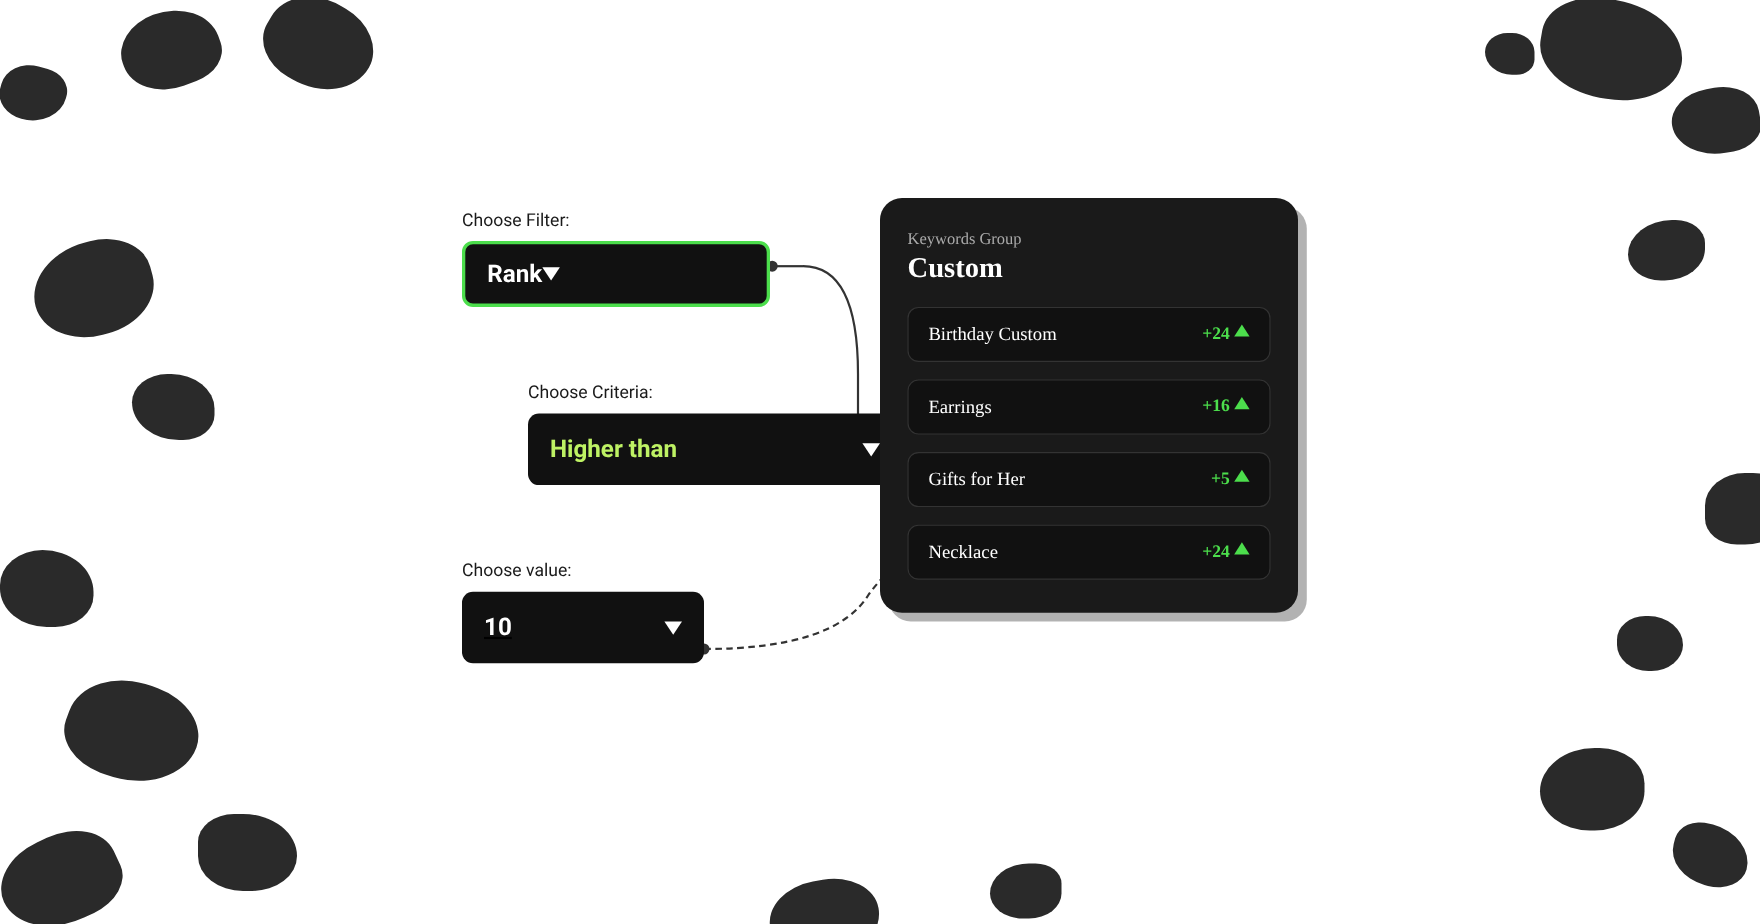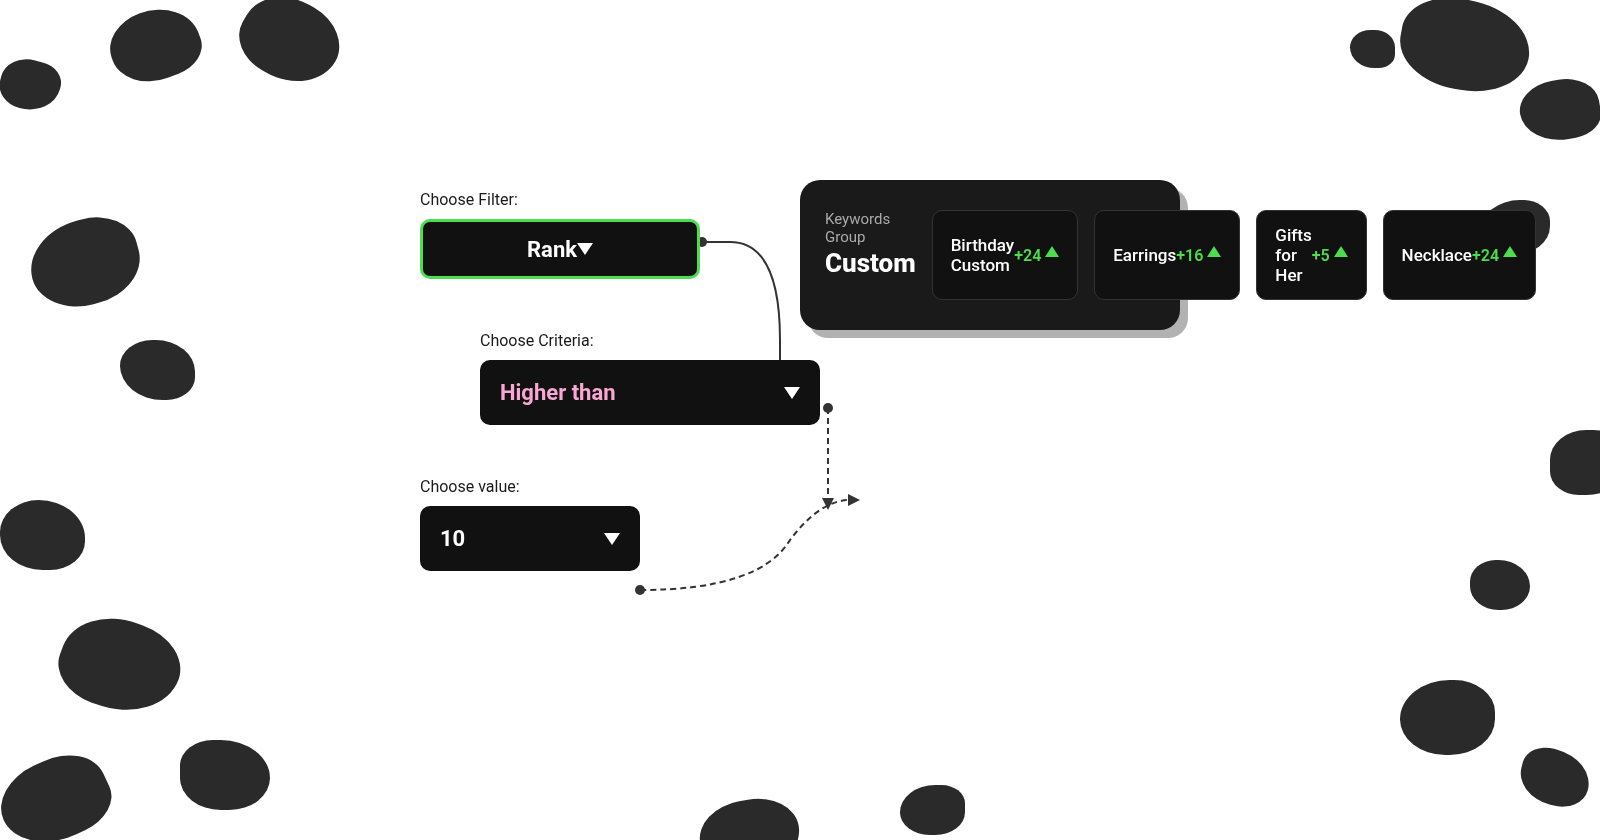--- a/index.html
+++ b/index.html
@@ -52,21 +52,21 @@
     }
 
     .dropdown-rank {
       width: 280px;
       height: 60px;
       background: #111;
       border: 3px solid #4cde4c;
       border-radius: 10px;
       display: flex;
       align-items: center;
-      justify-content: center;
+      justify-content: flex-start;
       padding: 0 20px;
       cursor: pointer;
     }
 
     .dropdown-rank span {
       color: #fff;
       font-size: 22px;
       font-weight: 700;
     }
 
@@ -77,36 +77,37 @@
       border: none;
       border-radius: 10px;
       display: flex;
       align-items: center;
       justify-content: space-between;
       padding: 0 20px;
       cursor: pointer;
     }
 
     .dropdown-criteria span {
-      color: #f9a8d4;
+      color: #bef264;
       font-size: 22px;
       font-weight: 700;
     }
 
     .dropdown-value {
       width: 220px;
       height: 65px;
       background: #111;
       border: none;
       border-radius: 10px;
       display: flex;
       align-items: center;
       justify-content: space-between;
       padding: 0 20px;
       cursor: pointer;
+      text-decoration: underline;
     }
 
     .dropdown-value span {
       color: #fff;
       font-size: 22px;
       font-weight: 700;
     }
 
     .chevron-down {
       width: 0;
@@ -117,22 +118,23 @@
     }
 
     
     .keywords-card {
       width: 380px;
       background: #1a1a1a;
       border-radius: 20px;
       padding: 30px 25px;
       box-shadow: 8px 8px 0px rgba(0,0,0,0.3);
       display: flex;
-      flex-direction: row;
+      flex-direction: column;
       gap: 16px;
+      font-family: Liberation Serif, serif;
     }
 
     .card-header {
       margin-bottom: 4px;
     }
 
     .card-subtitle {
       color: #aaa;
       font-size: 15px;
       font-weight: 400;
@@ -242,21 +244,21 @@
 
       <circle cx="408" cy="248" r="5" fill="#333"></circle>
       <line x1="408" y1="248" x2="408" y2="340" stroke="#333" stroke-width="2" stroke-dasharray="6,4"></line>
       <polygon points="402,338 408,350 414,338" fill="#333"></polygon>
 
       <circle cx="220" cy="430" r="5" fill="#333"></circle>
       <path d="M 220 430 Q 340 430 370 380 Q 400 340 430 340" stroke="#333" stroke-width="2" fill="none" stroke-dasharray="6,4"></path>
       <polygon points="428,334 440,340 428,346" fill="#333"></polygon>
     </svg>
 
-    <div style="display:flex;flex-direction:column;gap:28px;position:absolute;left:0;top:30px;">
+    <div style="display:flex;flex-direction:column;gap:44px;position:absolute;left:0;top:30px;">
 
       <div class="filter-section">
         <div class="filter-label">Choose Filter:</div>
         <div style="height:10px;"></div>
         <div class="dropdown-rank">
           <span>Rank</span>
           <div class="chevron-down"></div>
         </div>
       </div>
 

